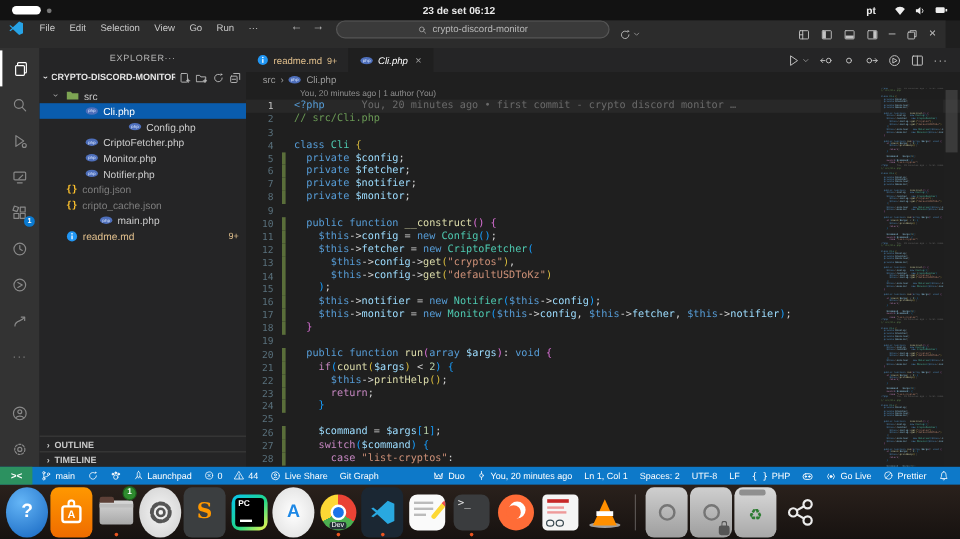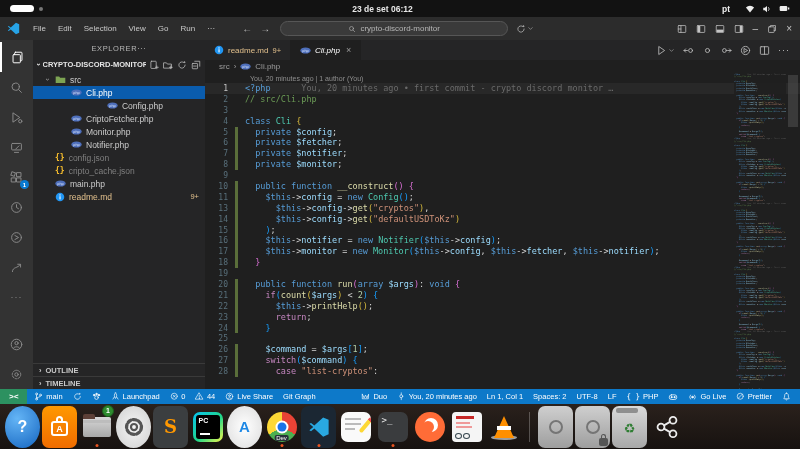--- a/index.html
+++ b/index.html
@@ -7,21 +7,21 @@
 #screen{position:relative;width:800px;height:449px;overflow:hidden;background:#1f1f1f;
   font-family:"Liberation Sans",sans-serif;color:#ccc;-webkit-font-smoothing:antialiased}
 svg{display:block}
 
 #gnomebar{position:absolute;top:0;left:0;right:0;height:17px;background:#121212;display:flex;align-items:center;justify-content:space-between;padding:0 10px;color:#e8e8e8;font-size:8.5px;font-weight:bold}
 #ws{display:flex;align-items:center;gap:5px}
 #ws .pill{width:24px;height:7px;background:#fff;border-radius:4px}
 #ws .dot{width:4px;height:4px;background:#777;border-radius:50%}
 #tray{display:flex;align-items:center;gap:8px;color:#eee}
 
-#titlebar{position:absolute;top:17px;left:0;right:0;height:23px;background:#2c2c2c;display:flex;align-items:center;font-size:8px;color:#c8c8c8}
+#titlebar{position:absolute;top:17px;left:0;right:12px;height:23px;background:#2c2c2c;display:flex;font-size:8px;color:#c8c8c8}
 #vslogo{margin:0 8px 0 7px}
 #menubar{display:flex;gap:2px}
 #menubar span{padding:2px 5px;border-radius:3px}
 #navarrows{display:flex;gap:8px;margin:0 10px 0 22px;color:#bdbdbd;font-size:10px}
 #cmdcenter{width:228px;height:15px;background:#3a3a3a;border:1px solid #565656;border-radius:8px;display:flex;align-items:center;justify-content:center;gap:4px;color:#b6b6b6}
 #cmd-sync{display:flex;align-items:center;gap:1px;margin-left:8px;color:#bdbdbd}
 #tb-right{margin-left:auto;display:flex;align-items:center;gap:9px;padding-right:8px;color:#c4c4c4}
 #tb-right .wc{font-size:10px}
 
 #workbench{position:absolute;top:40px;left:0;right:0;height:349px;display:flex}
@@ -363,21 +363,21 @@
             </span>
             <span>config.json</span>
           </div>
           <div class="trow dim" style="padding-left: 10px;">
             <span class="chev"></span>
             <span style="display: flex;">
               <span style="color:#fbc02d;font-weight:bold;font-size:8px;font-family:DejaVu Sans Mono,monospace">{}</span>
             </span>
             <span>cripto_cache.json</span>
           </div>
-          <div class="trow" style="padding-left: 10px;">
+          <div class="trow" style="padding-left: 10px; margin-left: 28px;">
             <span class="chev"></span>
             <span style="display: flex;">
               <svg viewBox="0 0 16 10" width="11" height="7">
                 <ellipse cx="8" cy="5" rx="7.5" ry="4.5" fill="#4e6fbb"></ellipse>
                 <text x="8" y="6.8" font-size="5" fill="#dce8ff" text-anchor="middle" font-family="DejaVu Sans,sans-serif">php</text>
               </svg>
             </span>
             <span>main.php</span>
           </div>
           <div class="trow mod" style="padding-left: 10px;">
@@ -537,20 +537,25 @@
               <span class="ln">10</span>
               <span class="chg on"></span>
               <span class="codetxt"><span class="tk-p">  </span><span class="tk-k">public</span><span class="tk-p"> </span><span class="tk-k">function</span><span class="tk-p"> </span><span class="tk-fn">__construct</span><span class="tk-o">()</span><span class="tk-p"> </span><span class="tk-o">{</span></span>
             </div>
             <div class="cline">
               <span class="ln">11</span>
               <span class="chg on"></span>
               <span class="codetxt"><span class="tk-p">    </span><span class="tk-k">$this</span><span class="tk-p">-&gt;</span><span class="tk-v">config</span><span class="tk-p"> = </span><span class="tk-k">new</span><span class="tk-p"> </span><span class="tk-cl">Config</span><span class="tk-b">()</span><span class="tk-p">;</span></span>
             </div>
             <div class="cline">
+              <span class="ln">12</span>
+              <span class="chg on"></span>
+              <span class="codetxt"><span class="tk-p">    </span><span class="tk-k">$this</span><span class="tk-p">-&gt;</span><span class="tk-v">fetcher</span><span class="tk-p"> = </span><span class="tk-k">new</span><span class="tk-p"> </span><span class="tk-cl">CriptoFetcher</span><span class="tk-b">(</span></span>
+            </div>
+            <div class="cline">
               <span class="ln">13</span>
               <span class="chg on"></span>
               <span class="codetxt"><span class="tk-p">      </span><span class="tk-k">$this</span><span class="tk-p">-&gt;</span><span class="tk-v">config</span><span class="tk-p">-&gt;</span><span class="tk-fn">get</span><span class="tk-g">(</span><span class="tk-s">"cryptos"</span><span class="tk-g">)</span><span class="tk-p">,</span></span>
             </div>
             <div class="cline">
               <span class="ln">14</span>
               <span class="chg on"></span>
               <span class="codetxt"><span class="tk-p">      </span><span class="tk-k">$this</span><span class="tk-p">-&gt;</span><span class="tk-v">config</span><span class="tk-p">-&gt;</span><span class="tk-fn">get</span><span class="tk-g">(</span><span class="tk-s">"defaultUSDToKz"</span><span class="tk-g">)</span></span>
             </div>
             <div class="cline">

